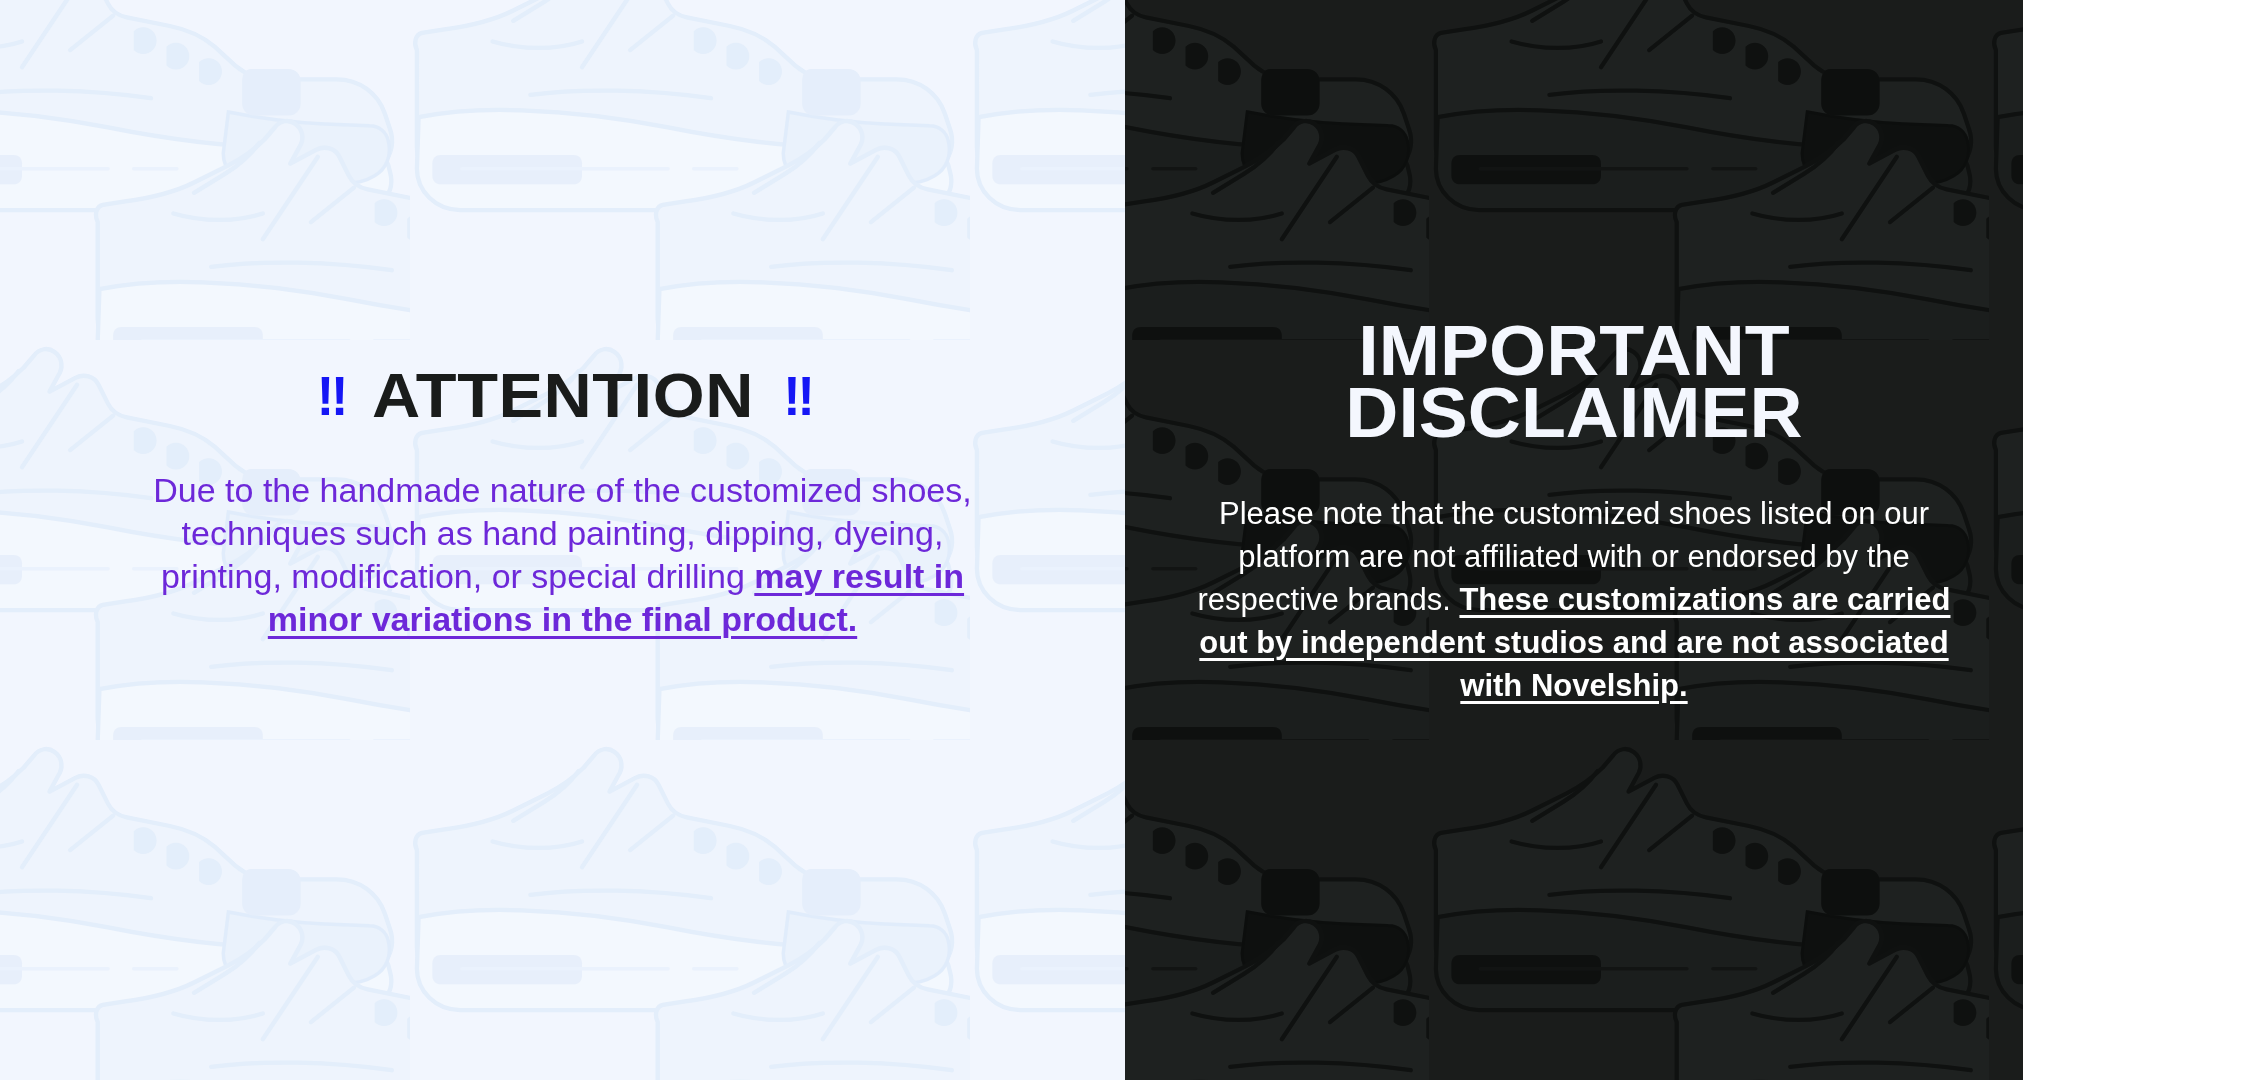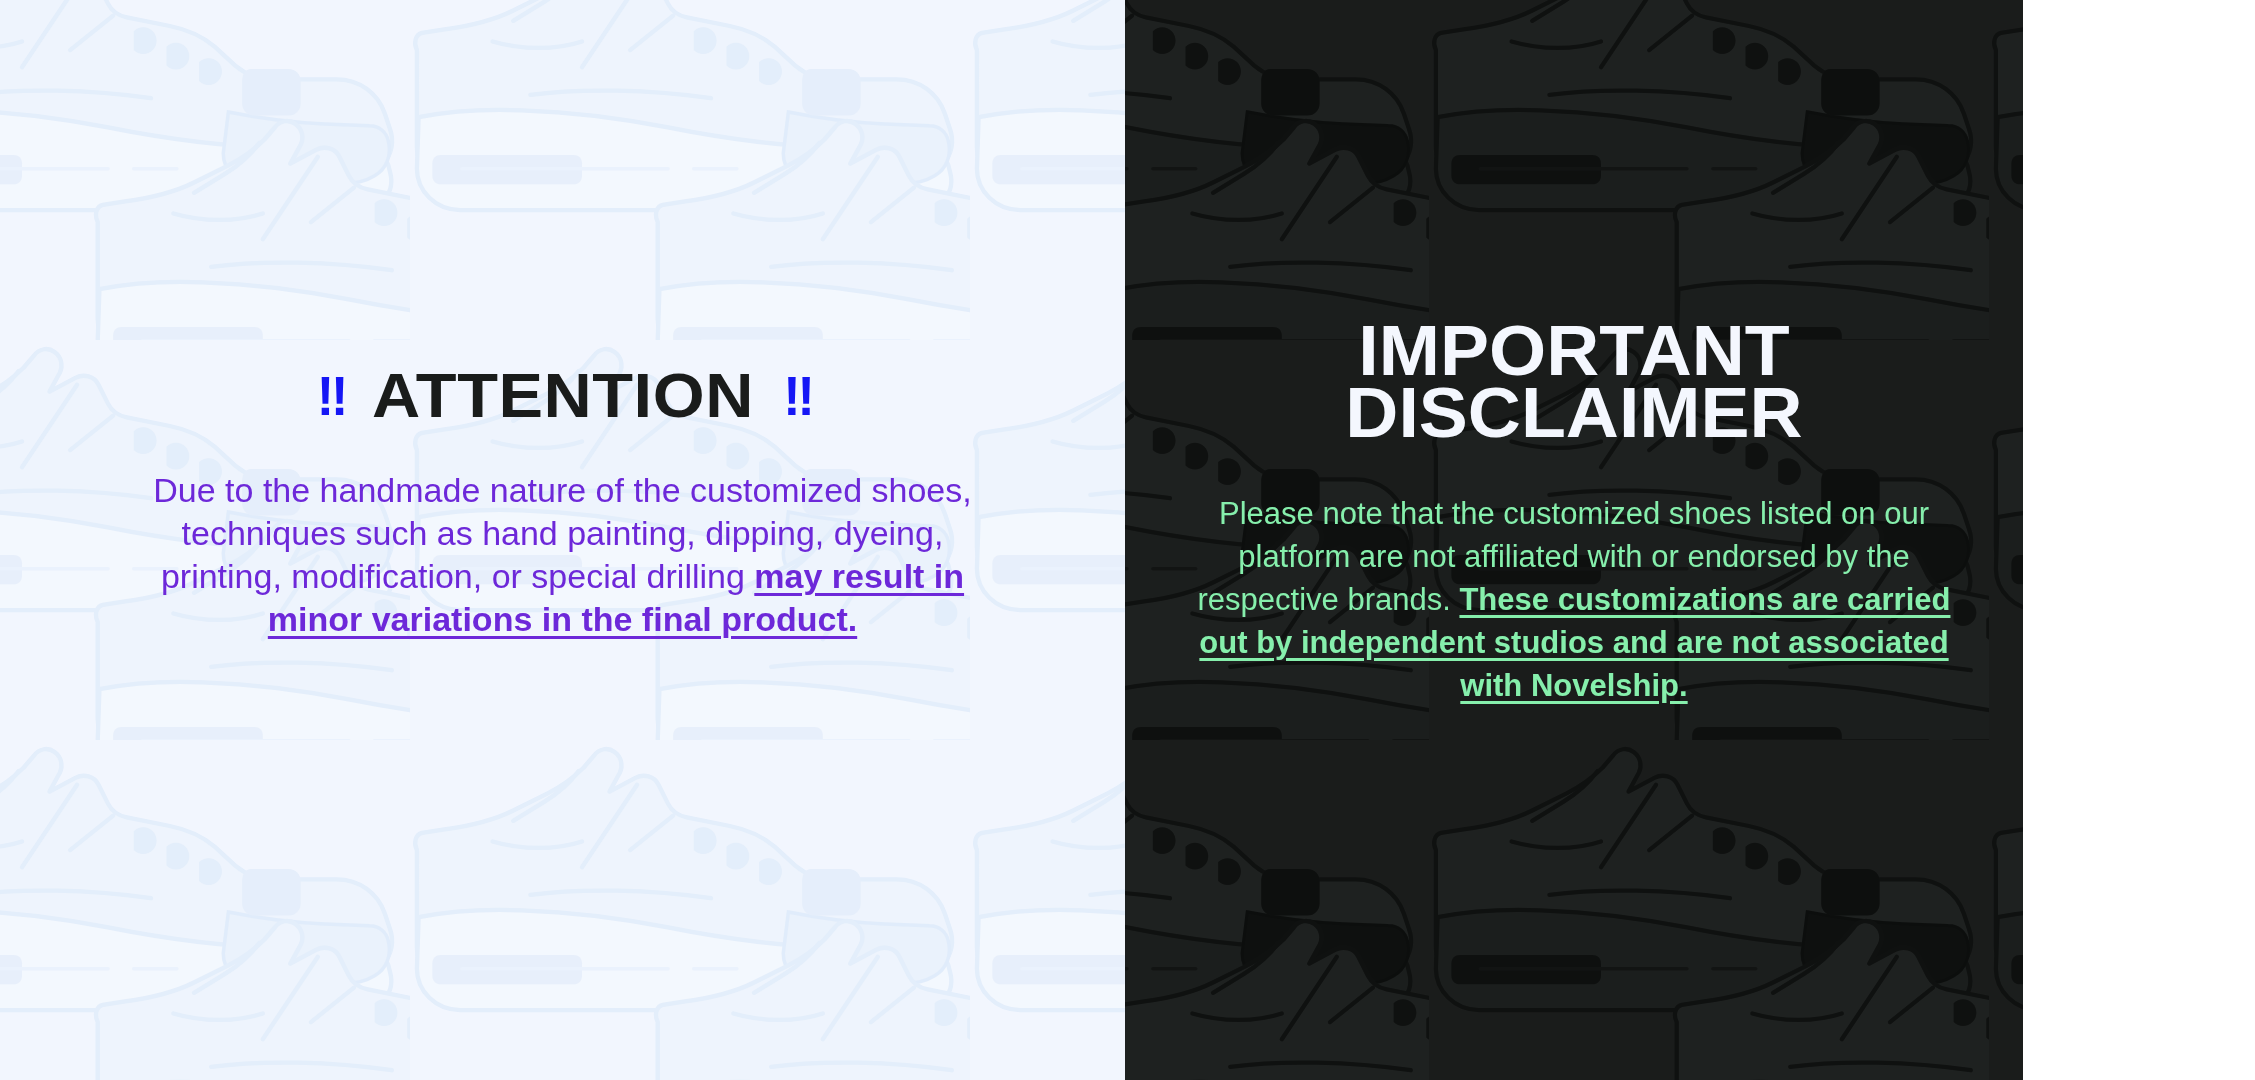--- a/index.html
+++ b/index.html
@@ -129,21 +129,21 @@
   }
 
   #disclaimer-body {
     margin: 1px;
     padding: 0;
     width: 800px;
     text-align: center;
     font-family: "Liberation Sans", sans-serif;
     font-size: 31px;
     line-height: 43px;
-    color: #86efac;
+    color: #ffffff;
     font-weight: 400;
   }
   #disclaimer-body .emph {
     font-weight: 700;
     text-decoration: underline;
     text-underline-offset: 5px;
     text-decoration-thickness: 3px;
   }
 </style>
 </head>

